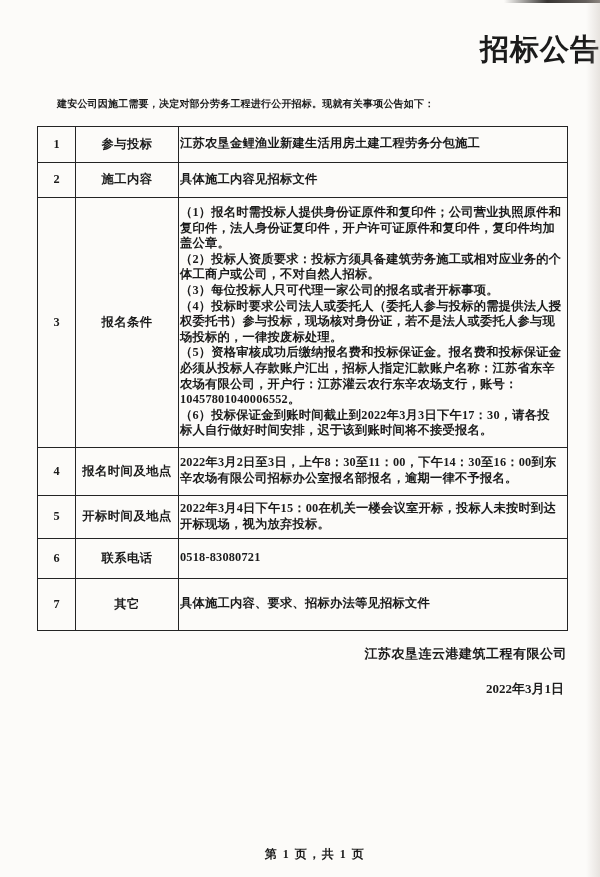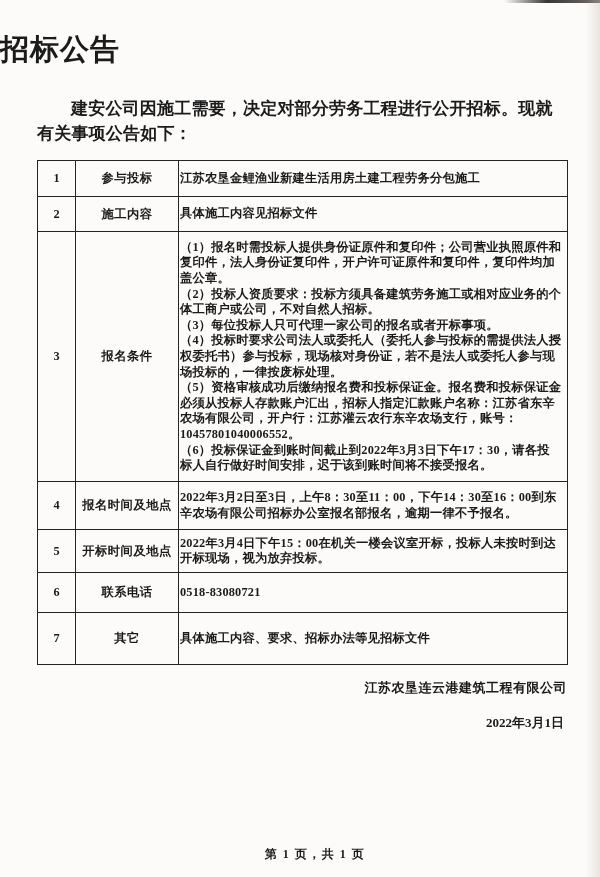--- a/index.html
+++ b/index.html
@@ -15,29 +15,29 @@
     position:absolute; top:0; right:0; width:96px; height:3px;
     background:linear-gradient(to right, rgba(46,43,41,0), rgba(35,32,30,0.9) 45%, rgba(70,63,58,0.75));
   }
   .scan-right-shadow{
     position:absolute; top:0; right:0; width:14px; height:877px;
     background:linear-gradient(to right, rgba(186,176,168,0), rgba(186,176,168,0.32));
     pointer-events:none;
   }
   .title{
     padding-top:30px;
-    text-align:left;
+    text-align:right;
     font-size:29px;
     font-weight:600;
     letter-spacing:1px;
   }
   .intro{
     margin:27px 34px 0 37px;
     text-indent:2em;
-    font-size:17px;
+    font-size:10px;
     font-weight:700;
     line-height:1.45;
     letter-spacing:0.2px;
   }
   table.announcement{
     border-collapse:collapse;
     margin:14px 0 0 37px;
     width:531px;
     table-layout:fixed;
   }

